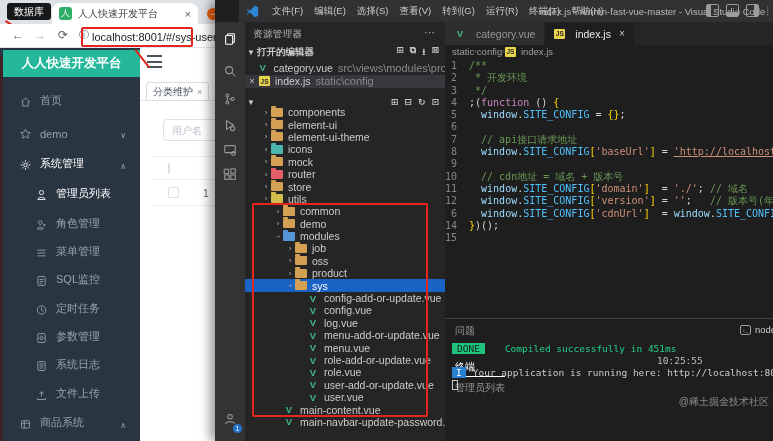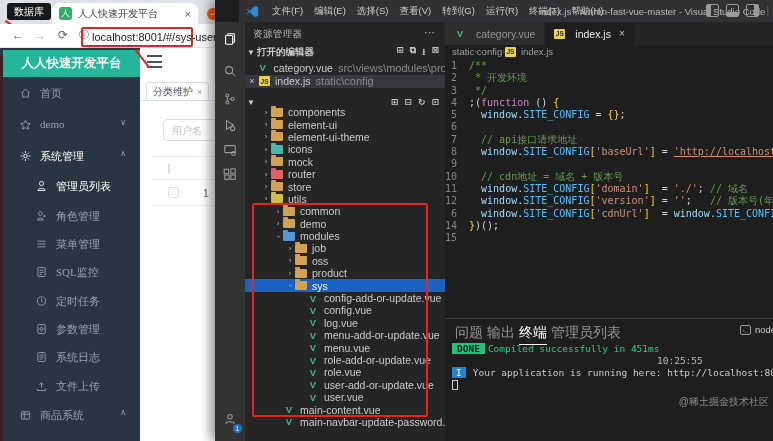--- a/index.html
+++ b/index.html
@@ -26,21 +26,21 @@
   .navic{font-size:12px;color:#5f6368;top:28px;}
   .url-text{left:92px;top:31px;font-size:11px;color:#202124;}
   .anno-box{border:2px solid #e2251d;border-radius:2px;pointer-events:none;z-index:60;}
   .anno-line{background:#e2251d;pointer-events:none;z-index:60;}
 
   
   .admin-side{left:0;top:48px;width:140px;height:393px;background:#2a3542;}
   .maroon-strip{left:0;top:56px;width:3px;height:385px;background:#3d2126;}
   .admin-logo{left:3px;top:50px;width:137px;height:27px;background:#24b79a;color:#fff;
               font-weight:bold;font-size:12.5px;display:flex;align-items:center;justify-content:center;}
-  .menu-item{left:3px;width:137px;height:22px;display:flex;align-items:flex-start;color:#97a3ab;font-size:11px;font-family:Liberation Serif, serif;}
+  .menu-item{left:3px;width:137px;height:22px;display:flex;align-items:flex-end;color:#97a3ab;font-size:11px;}
   .menu-item.active{color:#ffffff;}
   .menu-item .mi-icon{width:13px;height:13px;margin-right:8px;display:inline-flex;}
   .menu-item .chev{margin-left:auto;margin-right:14px;font-size:8px;color:#97a3ab;}
   .admin-main{left:140px;top:48px;width:110px;height:393px;background:#fff;}
   .hamburger{left:147px;top:55px;width:15px;height:13px;border-top:2px solid #46525c;
              border-bottom:2px solid #46525c;}
   .hamburger:after{content:"";position:absolute;left:0;top:3.5px;width:100%;height:2px;background:#46525c;}
   .app-tabbar{left:140px;top:79px;width:110px;height:22px;border-bottom:1px solid #e4e7ed;background:#fff;}
   .app-tab{left:146px;top:82px;height:19px;padding:0 6px;border:1px solid #d8dce5;border-radius:3px 3px 0 0;
            background:#fff;color:#495060;font-size:10px;display:flex;align-items:center;gap:4px;}
@@ -109,28 +109,28 @@
   .bc-sep{color:#6f6f6f;font-size:8px;}
 
   .code{left:445px;top:60px;width:328px;font-family:"DejaVu Sans Mono","Liberation Mono",monospace;
         font-size:10px;line-height:12.3px;}
   .code-line{display:flex;height:12.3px;white-space:pre;}
   .code-line .ln{width:24px;flex:0 0 auto;text-align:right;color:#858585;padding-right:12px;}
   .cm{color:#6a9955;} .kw{color:#c586c0;} .vr{color:#9cdcfe;} .pr{color:#4fc1ff;}
   .str{color:#ce9178;} .lnk{color:#ce9178;text-decoration:underline;} .pun{color:#d4d4d4;} .br{color:#ffd700;}
 
   .panel{left:445px;top:318px;width:328px;height:123px;background:#1e1e1e;border-top:1px solid #404040;}
-  .panel-tabs{left:455px;top:324px;display:flex;gap:4px;font-size:14px;color:#969696;}
+  .panel-tabs{left:455px;top:324px;display:flex;gap:4px;font-size:10px;color:#969696;flex-direction:column;}
   .panel-tabs .ptab.active{color:#ffffff;border-bottom:1px solid #ffffff;padding-bottom:2px;}
   .shell-pick{left:740px;top:324px;display:flex;align-items:center;gap:4px;color:#cccccc;font-size:9.5px;}
   .shell-ic{width:11px;height:10px;border:1px solid #9b9b9b;border-radius:2px;font-size:6px;color:#9b9b9b;
             display:flex;align-items:center;justify-content:center;}
   .term{left:452px;top:342px;width:321px;font-family:"DejaVu Sans Mono","Liberation Mono",monospace;font-size:9.5px;}
   .term-line{height:12px;display:flex;align-items:center;white-space:pre;color:#cccccc;}
-  .badge-done{background:#1fc47c;color:#10201a;padding:0 5px;margin-right:3px;font-weight:bold;}
+  .badge-done{background:#1fc47c;color:#10201a;padding:0 5px;margin-right:20px;font-weight:normal;}
   .done-msg{color:#23d18b;}
   .ts-line{justify-content:flex-start;padding-left:205px;color:#bfbfbf;}
   .badge-info{background:#2880d0;color:#fff;padding:0 4px;margin-right:7px;}
   .cursor{width:6px;height:10px;border:1px solid #cccccc;margin-top:1px;}
 
   .watermark{right:4px;top:395px;color:#8e8e8e;font-size:10px;z-index:70;}
 </style>
 </head>
 <body>
 

